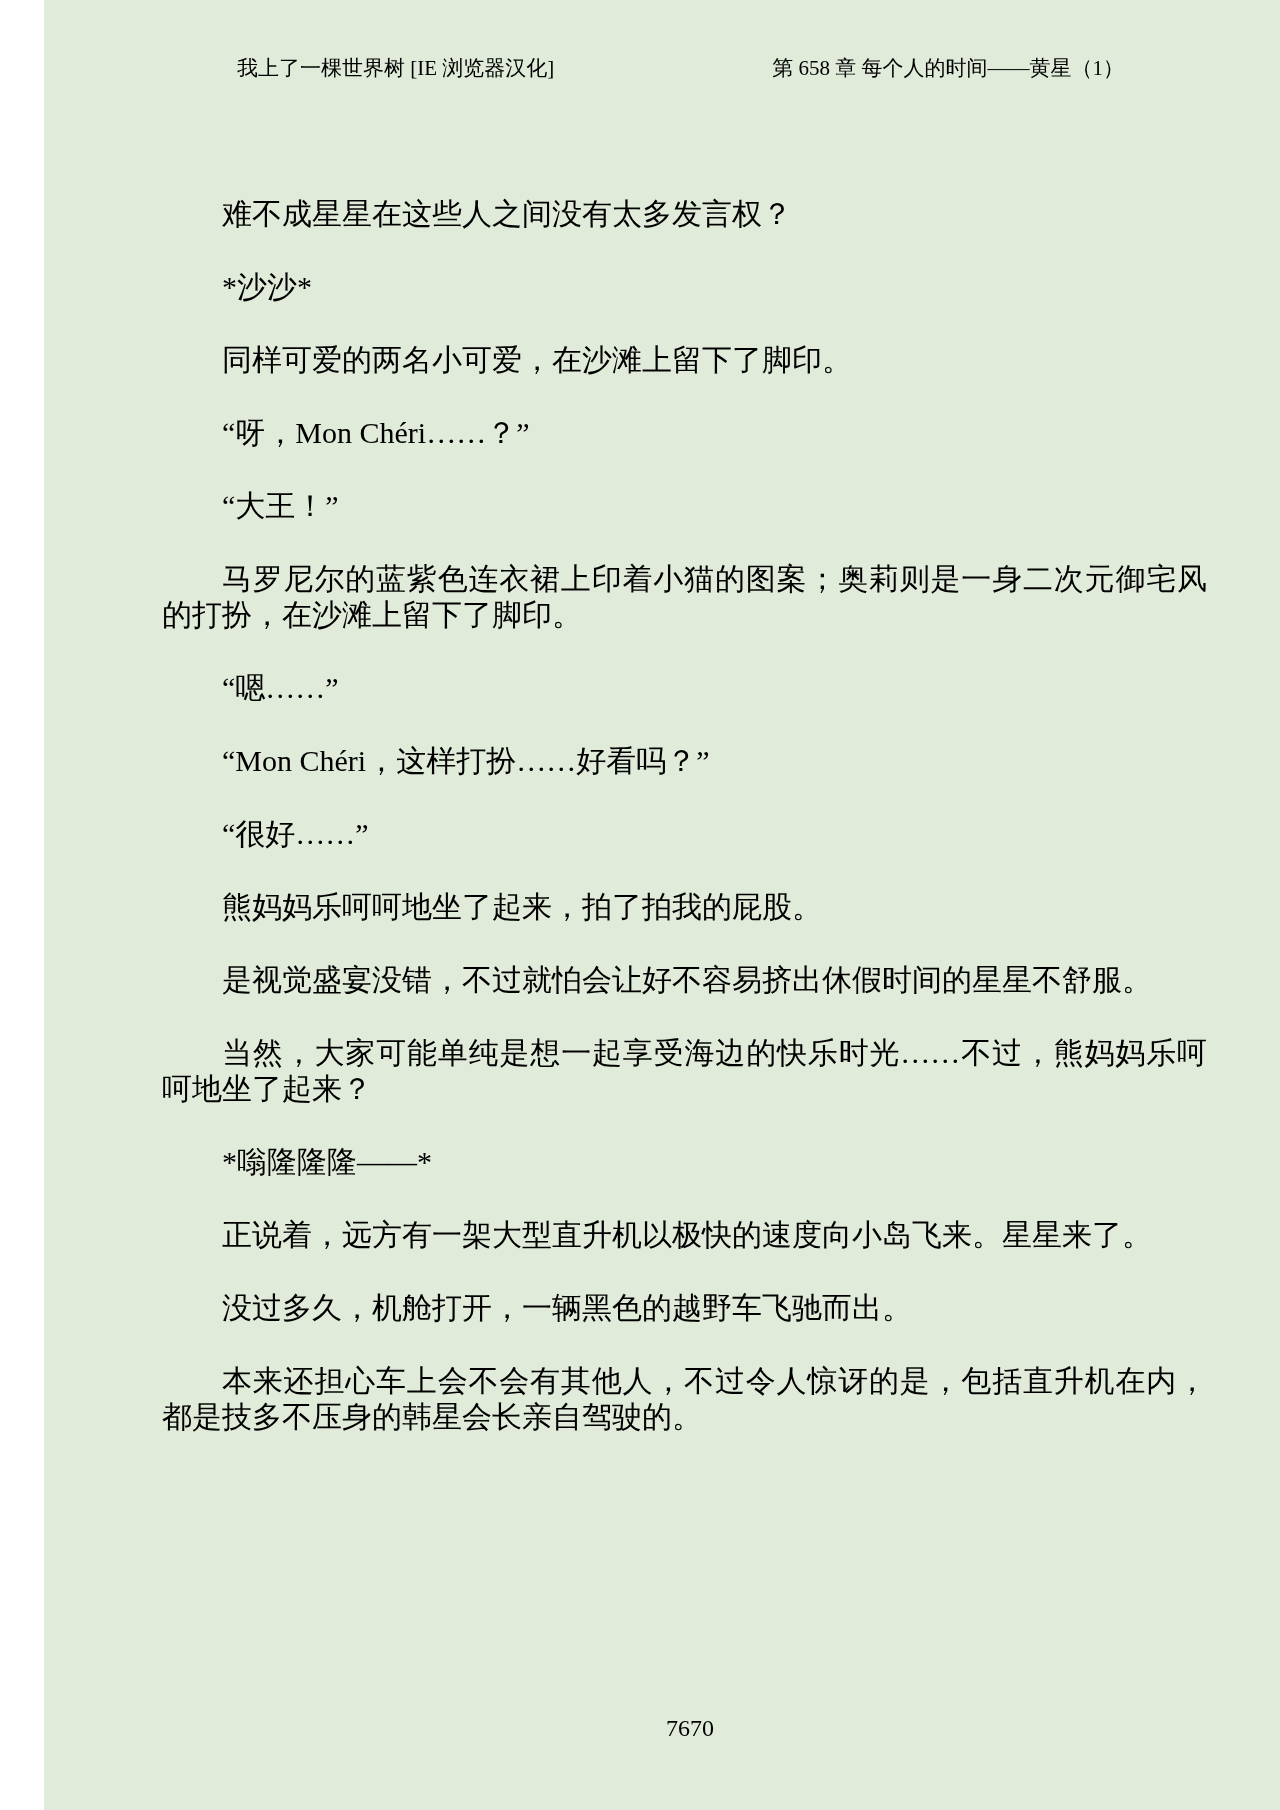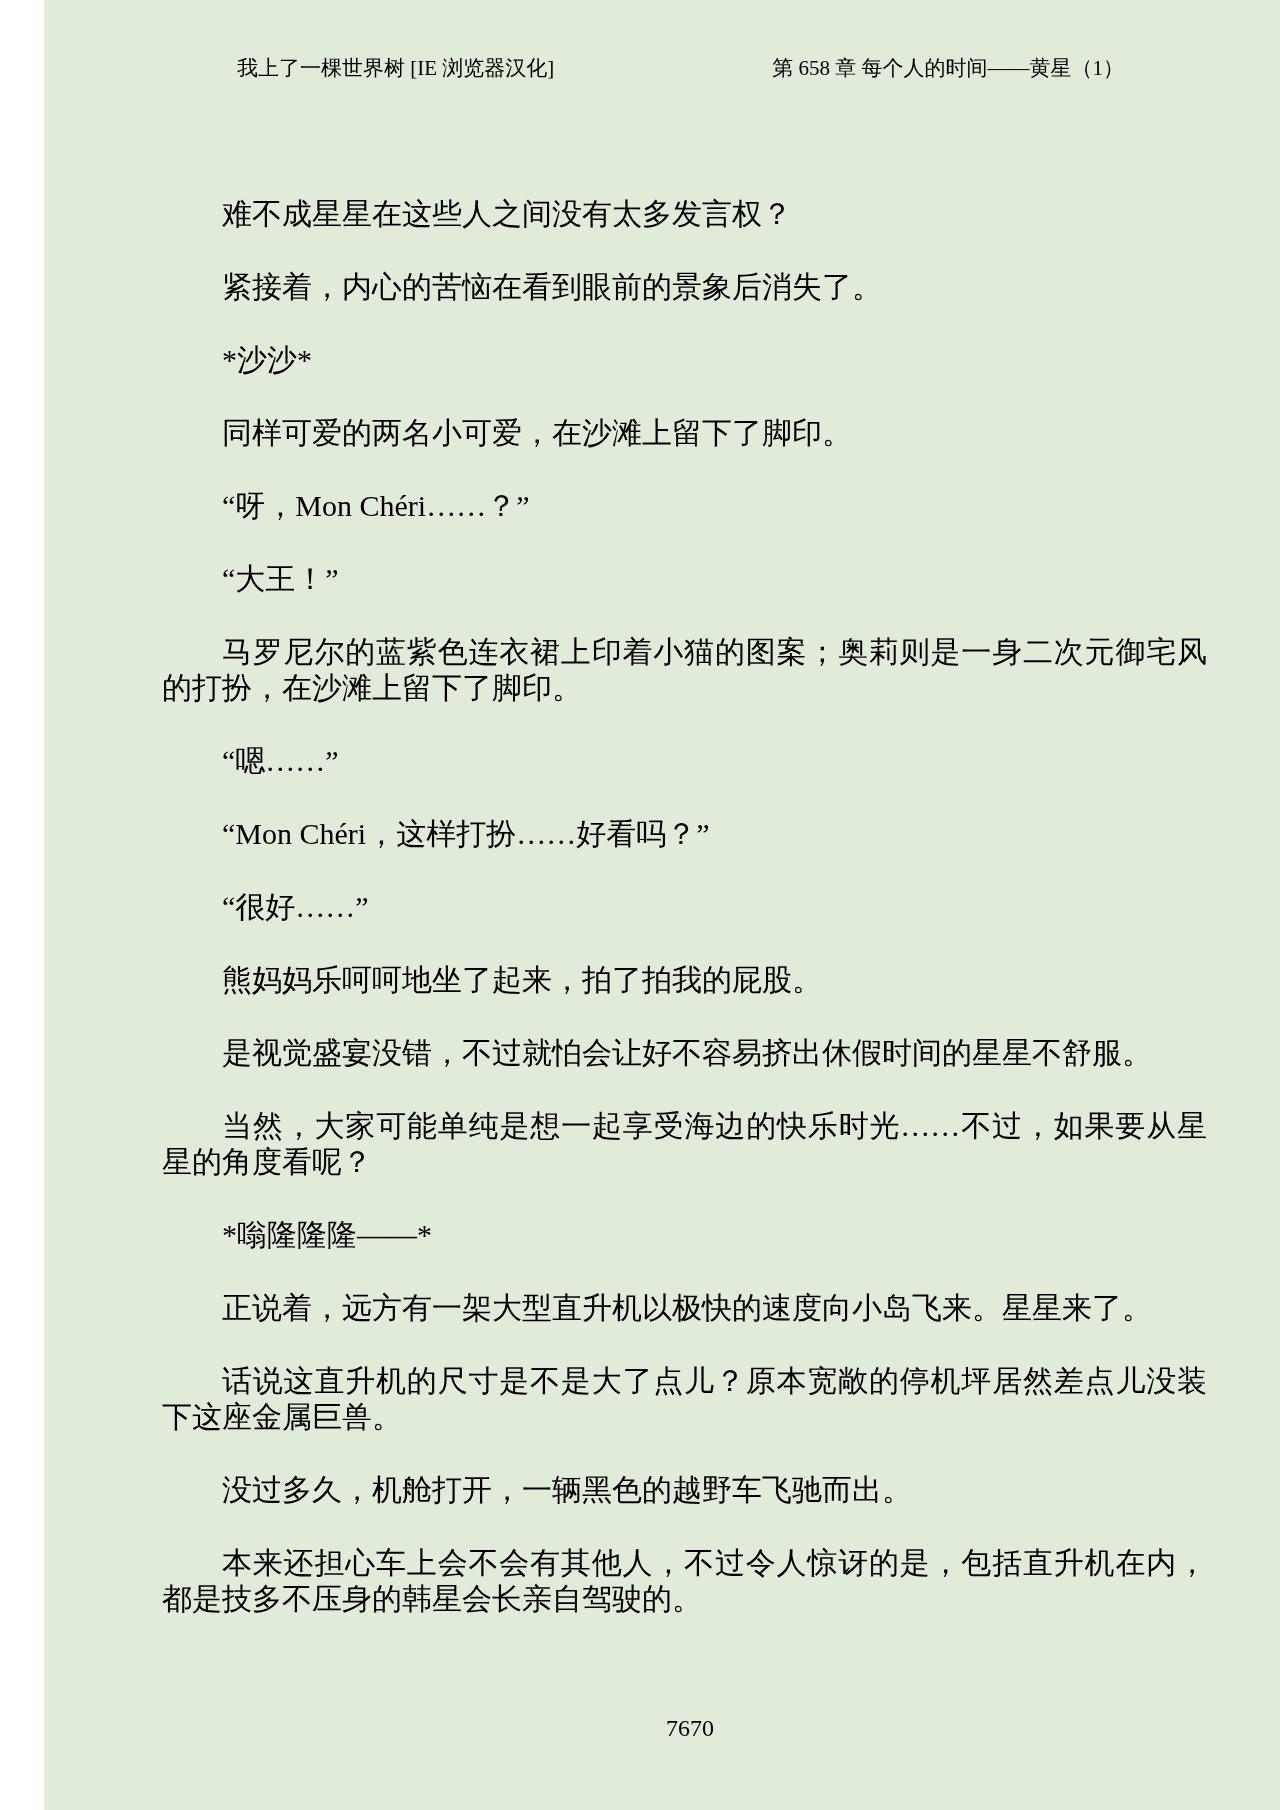--- a/index.html
+++ b/index.html
@@ -48,35 +48,33 @@
 <body>
 
 <div class="page" style="background: rgb(225, 235, 218); color: #000000; margin-left: 44px;">
   <div class="page-header">
     <span>我上了一棵世界树 [IE 浏览器汉化]</span>
     <span>第 658 章 每个人的时间——黄星（1）</span>
   </div>
 
   <div class="page-body">
     <p>难不成星星在这些人之间没有太多发言权？</p>
-    <p>紧接着，内心的苦恼在看到眼前的景象后消失了。</p>
     <p>*沙沙*</p>
     <p>同样可爱的两名小可爱，在沙滩上留下了脚印。</p>
     <p>“呀，Mon Chéri……？”</p>
     <p>“大王！”</p>
     <p>马罗尼尔的蓝紫色连衣裙上印着小猫的图案；奥莉则是一身二次元御宅风的打扮，在沙滩上留下了脚印。</p>
     <p>“嗯……”</p>
     <p>“Mon Chéri，这样打扮……好看吗？”</p>
     <p>“很好……”</p>
     <p>熊妈妈乐呵呵地坐了起来，拍了拍我的屁股。</p>
     <p>是视觉盛宴没错，不过就怕会让好不容易挤出休假时间的星星不舒服。</p>
-    <p>当然，大家可能单纯是想一起享受海边的快乐时光……不过，如果要从星星的角度看呢？</p>
+    <p>当然，大家可能单纯是想一起享受海边的快乐时光……不过，熊妈妈乐呵呵地坐了起来？</p>
     <p>*嗡隆隆隆——*</p>
     <p>正说着，远方有一架大型直升机以极快的速度向小岛飞来。星星来了。</p>
-    <p>话说这直升机的尺寸是不是大了点儿？原本宽敞的停机坪居然差点儿没装下这座金属巨兽。</p>
     <p>没过多久，机舱打开，一辆黑色的越野车飞驰而出。</p>
     <p>本来还担心车上会不会有其他人，不过令人惊讶的是，包括直升机在内，都是技多不压身的韩星会长亲自驾驶的。</p>
   </div>
 
   <div class="page-footer">
     <span>7670</span>
   </div>
 </div>
 
 </body></html>

